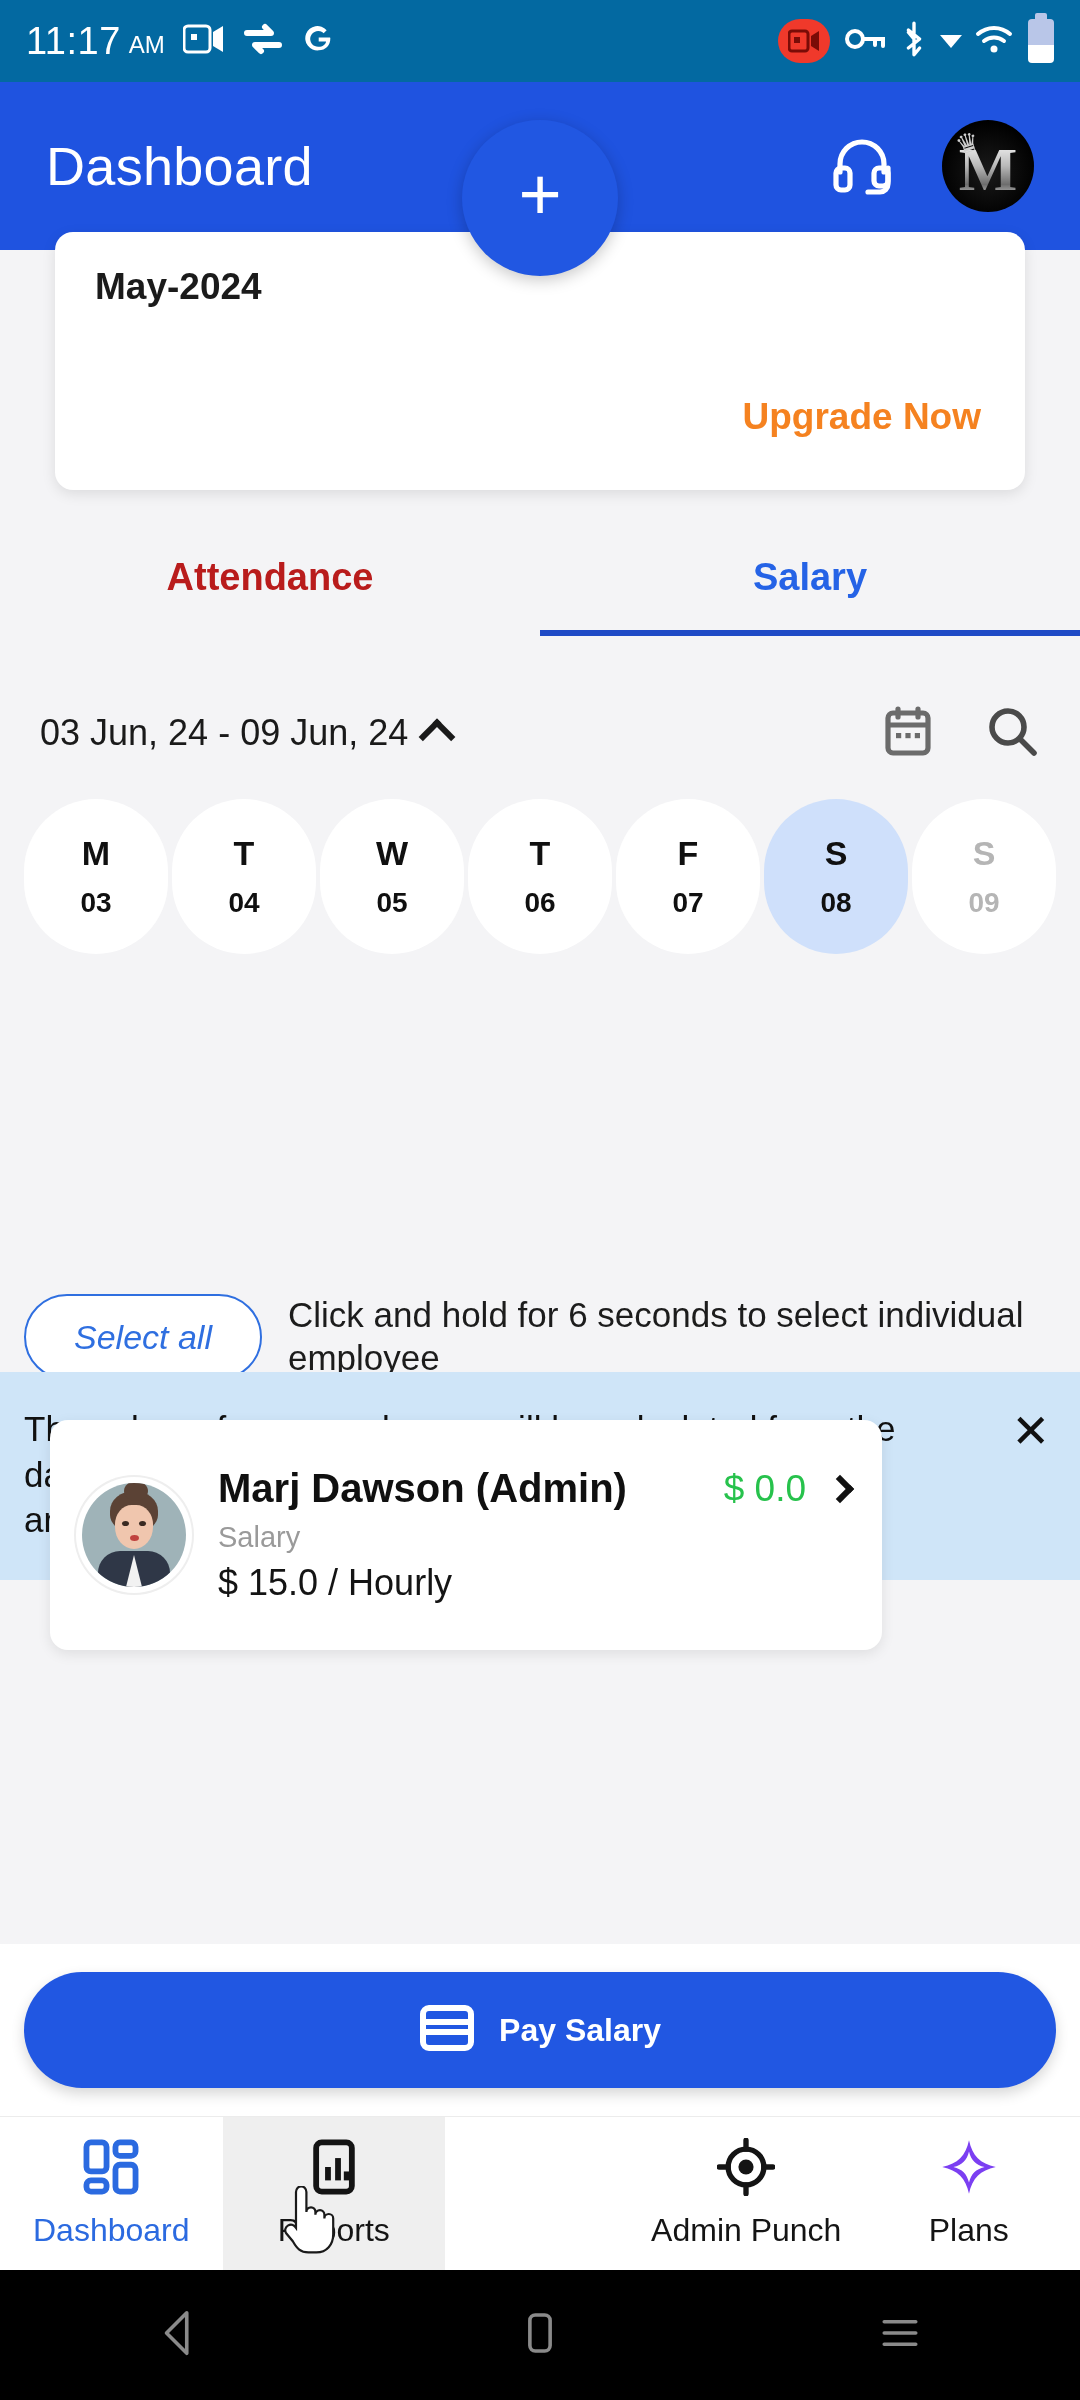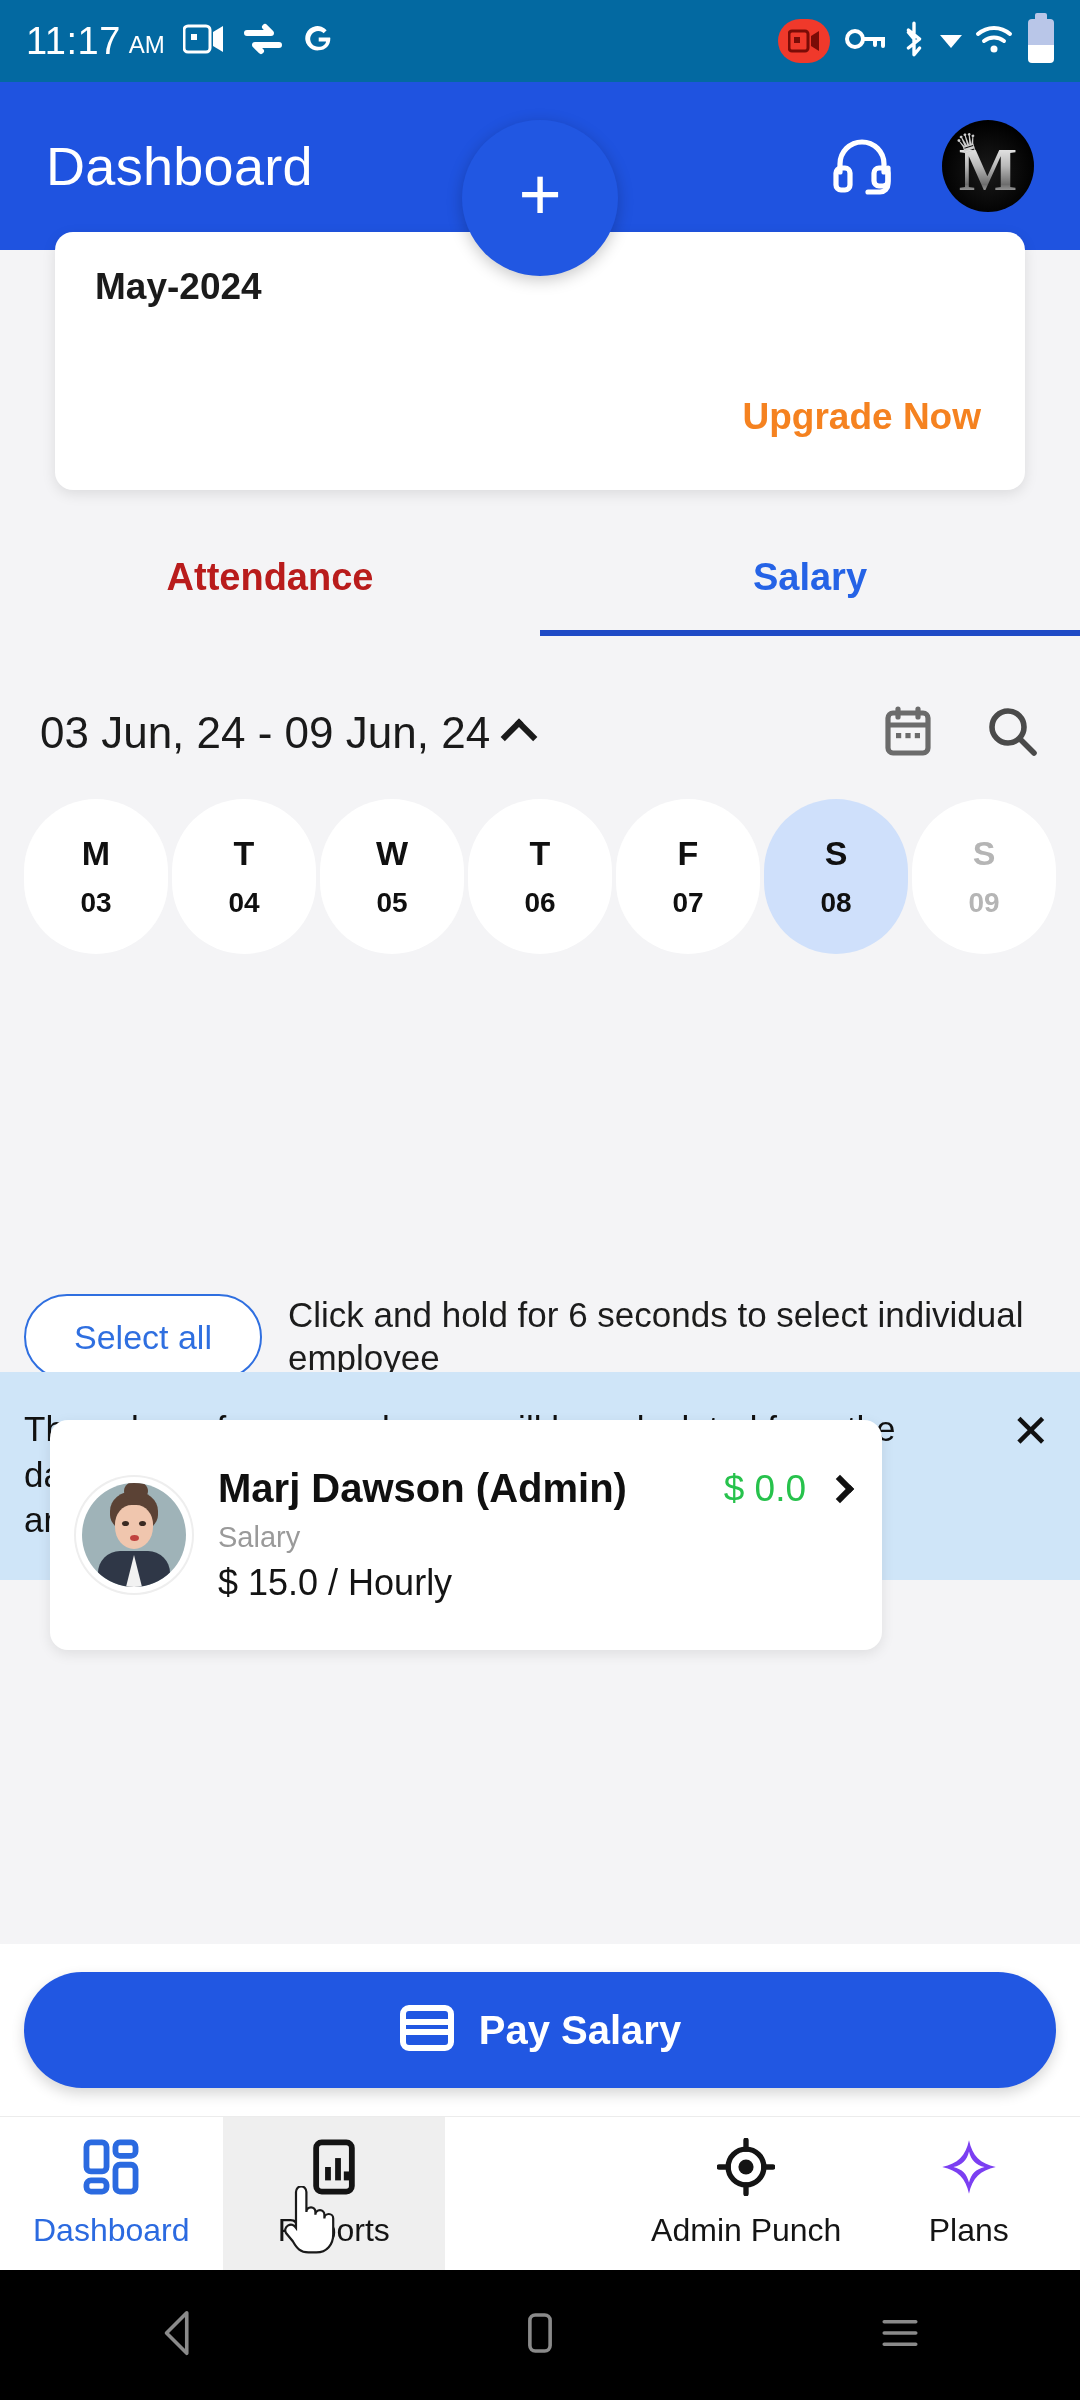--- a/index.html
+++ b/index.html
@@ -116,21 +116,21 @@
     content: ""; position: absolute; bottom: 0; left: 0;
     width: 100%; height: 6px; background: #1f4bc6;
   }
 
   
   .range-row {
     position: absolute; top: 430px; left: 0;
     width: 1080px; height: 106px;
     display: flex; align-items: center; padding: 0 40px;
   }
-  .range-label { font-size: 44px; color: #1a1a1a; text-align: center; }
+  .range-label { font-size: 36px; color: #1a1a1a; text-align: center; }
   .chev-up {
     margin-left: 16px; width: 26px; height: 26px;
     border-left: 6px solid #1a1a1a; border-top: 6px solid #1a1a1a;
     transform: rotate(45deg); margin-top: 8px;
   }
   .range-icons { margin-left: auto; display: flex; align-items: center; gap: 48px; }
 
   
   .days {
     position: absolute; top: 536px; left: 0;
@@ -153,20 +153,21 @@
     position: absolute; top: 1022px; left: 0;
     width: 1080px; height: 130px;
     display: flex; align-items: center; padding: 0 24px; gap: 26px;
   }
   .selectall-btn {
     width: 238px; height: 86px; border-radius: 48px;
     border: 2px solid #2f6fe0; background: #fff;
     color: #2f6fe0; font-size: 34px;
     display: flex; align-items: center; justify-content: center;
     flex: none;
+    font-style: italic;
   }
   .selectall-hint { font-size: 35px; color: #1c1c1c; line-height: 1.22; }
 
   
   .info-banner {
     position: absolute; top: 1122px; left: 0;
     width: 1080px; min-height: 208px;
     background: #cfe5f8;
     display: flex; align-items: flex-start;
     padding: 34px 30px 30px 24px;
@@ -224,21 +225,21 @@
     width: 1080px; height: 296px;
     background: #ffffff;
   }
   .pay-btn {
     position: absolute; top: 28px; left: 24px;
     width: 1032px; height: 116px;
     background: #2157e2; border-radius: 60px;
     display: flex; align-items: center; justify-content: center; gap: 24px;
     box-shadow: 0 6px 14px rgba(0,0,0,.16);
   }
-  .pay-label { color: #fff; font-size: 40px; font-weight: 700; }
+  .pay-label { color: #fff; font-size: 32px; font-weight: 700; }
   .fab {
     position: absolute; top: 120px; left: 50%; transform: translateX(-50%);
     width: 156px; height: 156px; border-radius: 50%;
     background: #2157e2; z-index: 6;
     display: flex; align-items: center; justify-content: center;
     box-shadow: 0 4px 16px rgba(0,0,0,.22);
   }
   .fab-plus { color:#fff; font-size: 74px; line-height: 1; font-weight: 300; margin-top: -6px; }
 
   .navbar {

